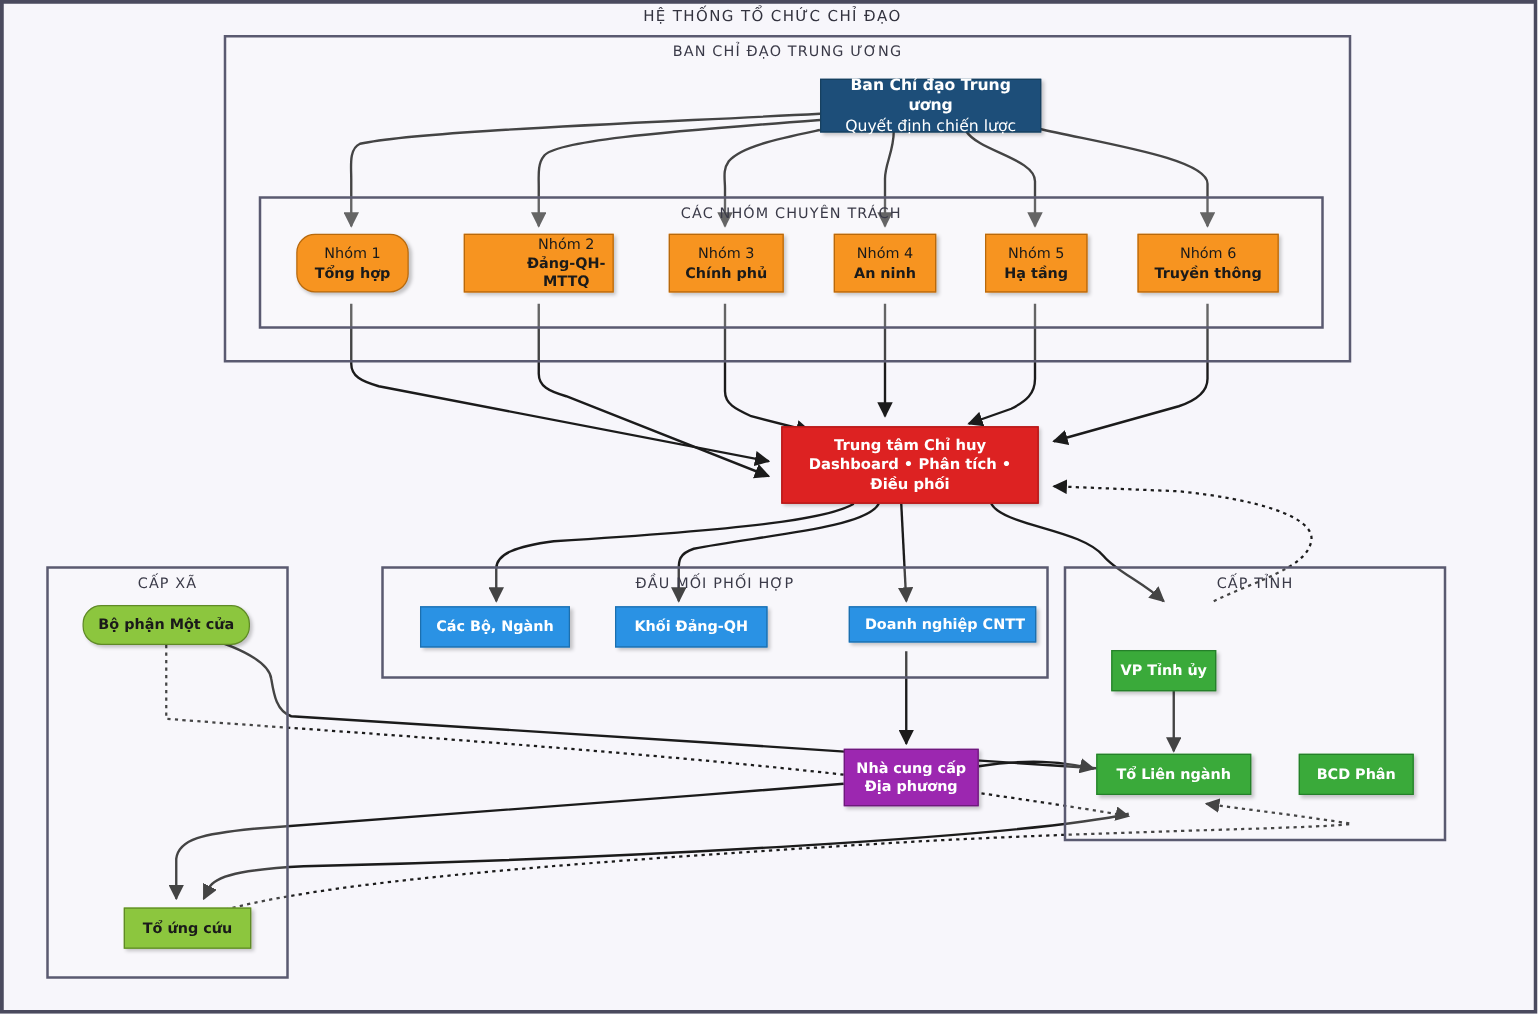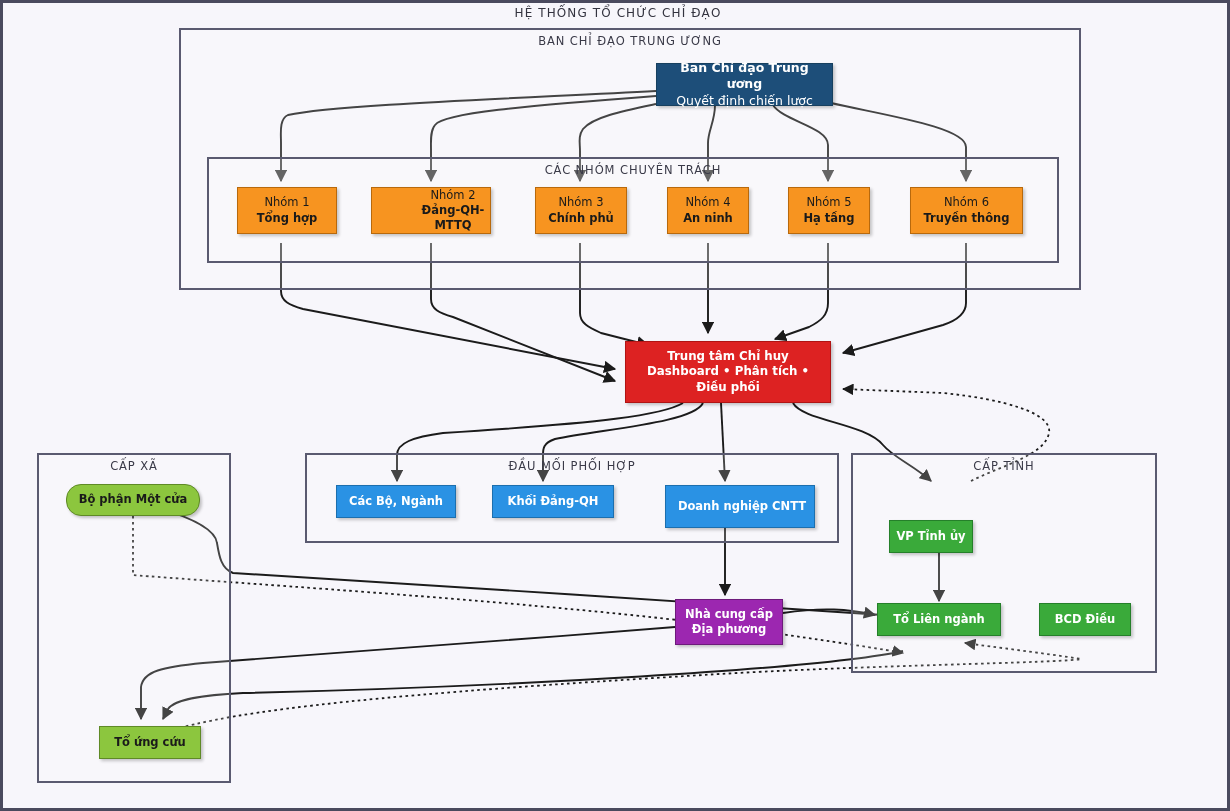--- a/index.html
+++ b/index.html
@@ -222,21 +222,21 @@
 
   <div class="group-box" style="left:848px; top:450px; width:306px; height:220px;">
     <div class="group-title inside">CẤP TỈNH</div>
   </div>
 
   <div class="node n-blue" style="left:653px; top:60px; width:177px; height:43px;">
     <span class="l1">Ban Chỉ đạo Trung ương</span>
     <span class="l2">Quyết định chiến lược</span>
   </div>
 
-  <div class="node n-orange" style="left:234px; top:184px; width:100px; height:47px;">
+  <div class="node n-orange" style="left:234px; top:184px; width:90px; height:47px;border-radius:15px;">
     <span class="l1">Nhóm 1</span>
     <span class="l2">Tổng hợp</span>
   </div>
 
   <div class="node n-orange" style="left:368px; top:184px; width:120px; height:47px;padding-left:48px;">
     <span class="l1">Nhóm 2</span>
     <span class="l2">Đảng-QH-MTTQ</span>
   </div>
 
   <div class="node n-orange" style="left:532px; top:184px; width:92px; height:47px;">
@@ -266,42 +266,42 @@
   </div>
 
   <div class="node n-lblue" style="left:333px; top:482px; width:120px; height:33px;">
     <span>Các Bộ, Ngành</span>
   </div>
 
   <div class="node n-lblue" style="left:489px; top:482px; width:122px; height:33px;">
     <span>Khối Đảng-QH</span>
   </div>
 
-  <div class="node n-lblue" style="left:662px; top:482px; width:150px; height:43px;padding-left:8px;">
+  <div class="node n-lblue" style="left:676px; top:482px; width:150px; height:29px;padding-left:8px;">
     <span>Doanh nghiệp CNTT</span>
   </div>
 
   <div class="node n-green-light" style="left:63px; top:481px; width:134px; height:32px;border-radius:15px;">
     <span>Bộ phận Một cửa</span>
   </div>
 
   <div class="node n-green-light" style="left:96px; top:723px; width:102px; height:33px;">
     <span>Tổ ứng cứu</span>
   </div>
 
   <div class="node n-green" style="left:886px; top:481px; width:84px; height:33px;margin-top:36px;">
     <span>VP Tỉnh ủy</span>
   </div>
 
   <div class="node n-green" style="left:874px; top:600px; width:124px; height:33px;">
     <span>Tổ Liên ngành</span>
   </div>
 
   <div class="node n-green" style="left:1036px; top:600px; width:92px; height:33px;">
-    <span>BCD Điều</span>
+    <span>BCD Phân</span>
   </div>
 
   <div class="node n-purple" style="left:672px; top:596px; width:108px; height:46px;">
     <span class="l1">Nhà cung cấp</span>
     <span class="l2">Địa phương</span>
   </div>
 
 </div>
 
 </body></html>

